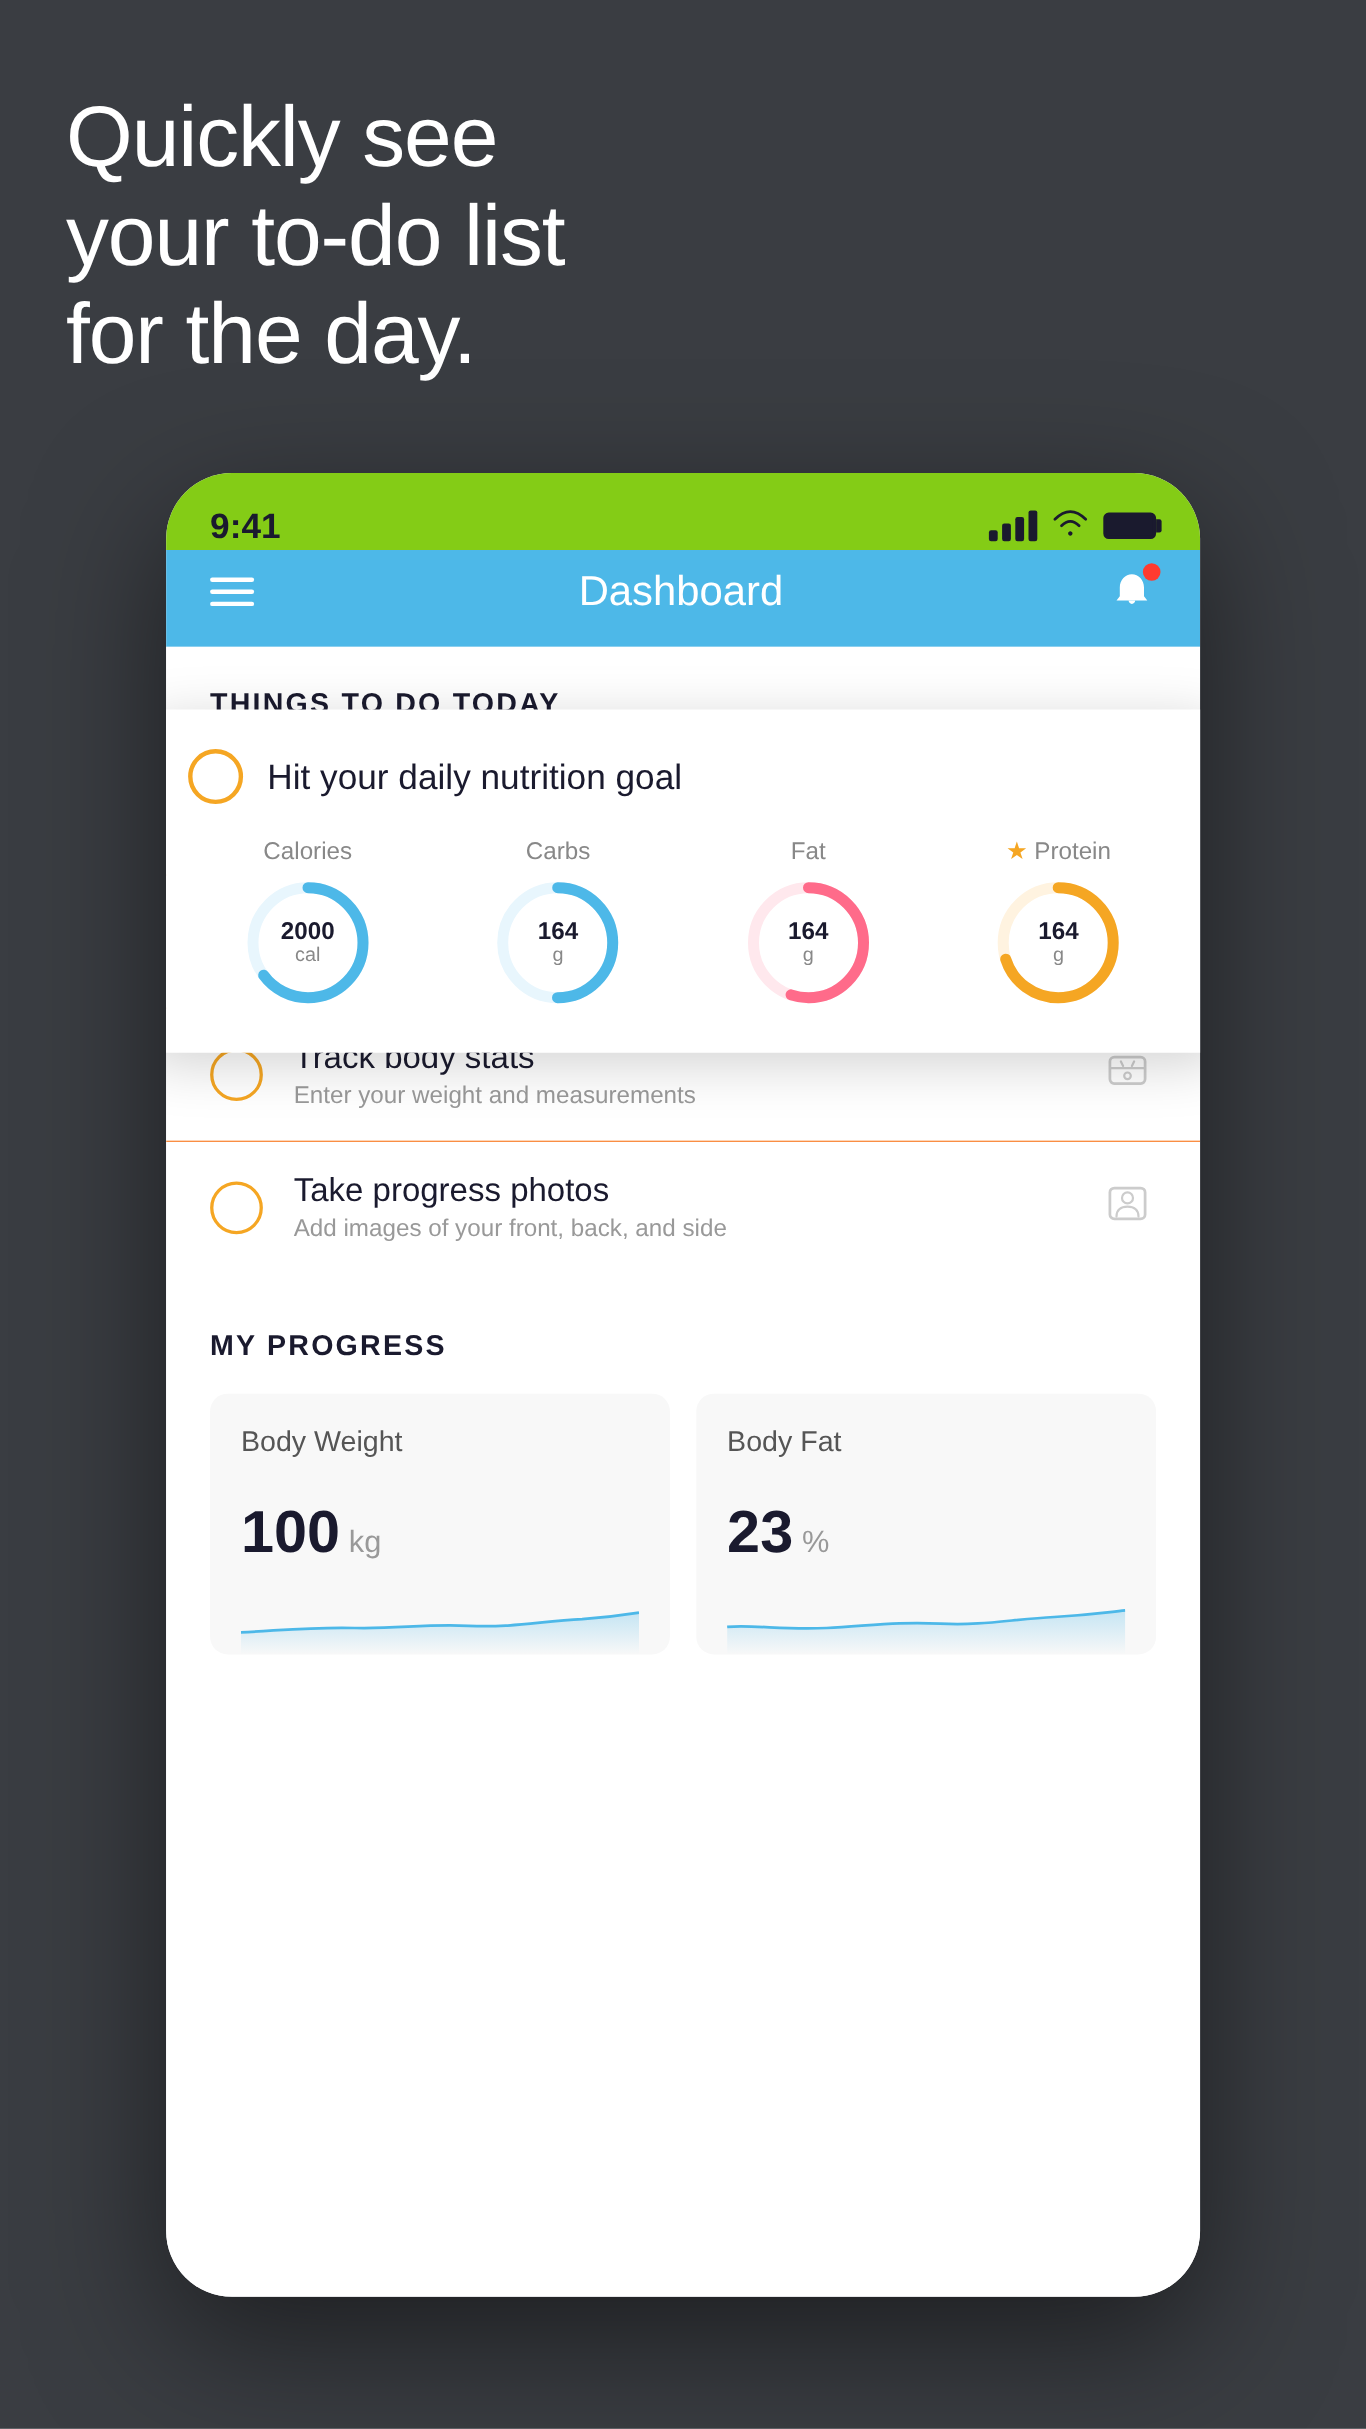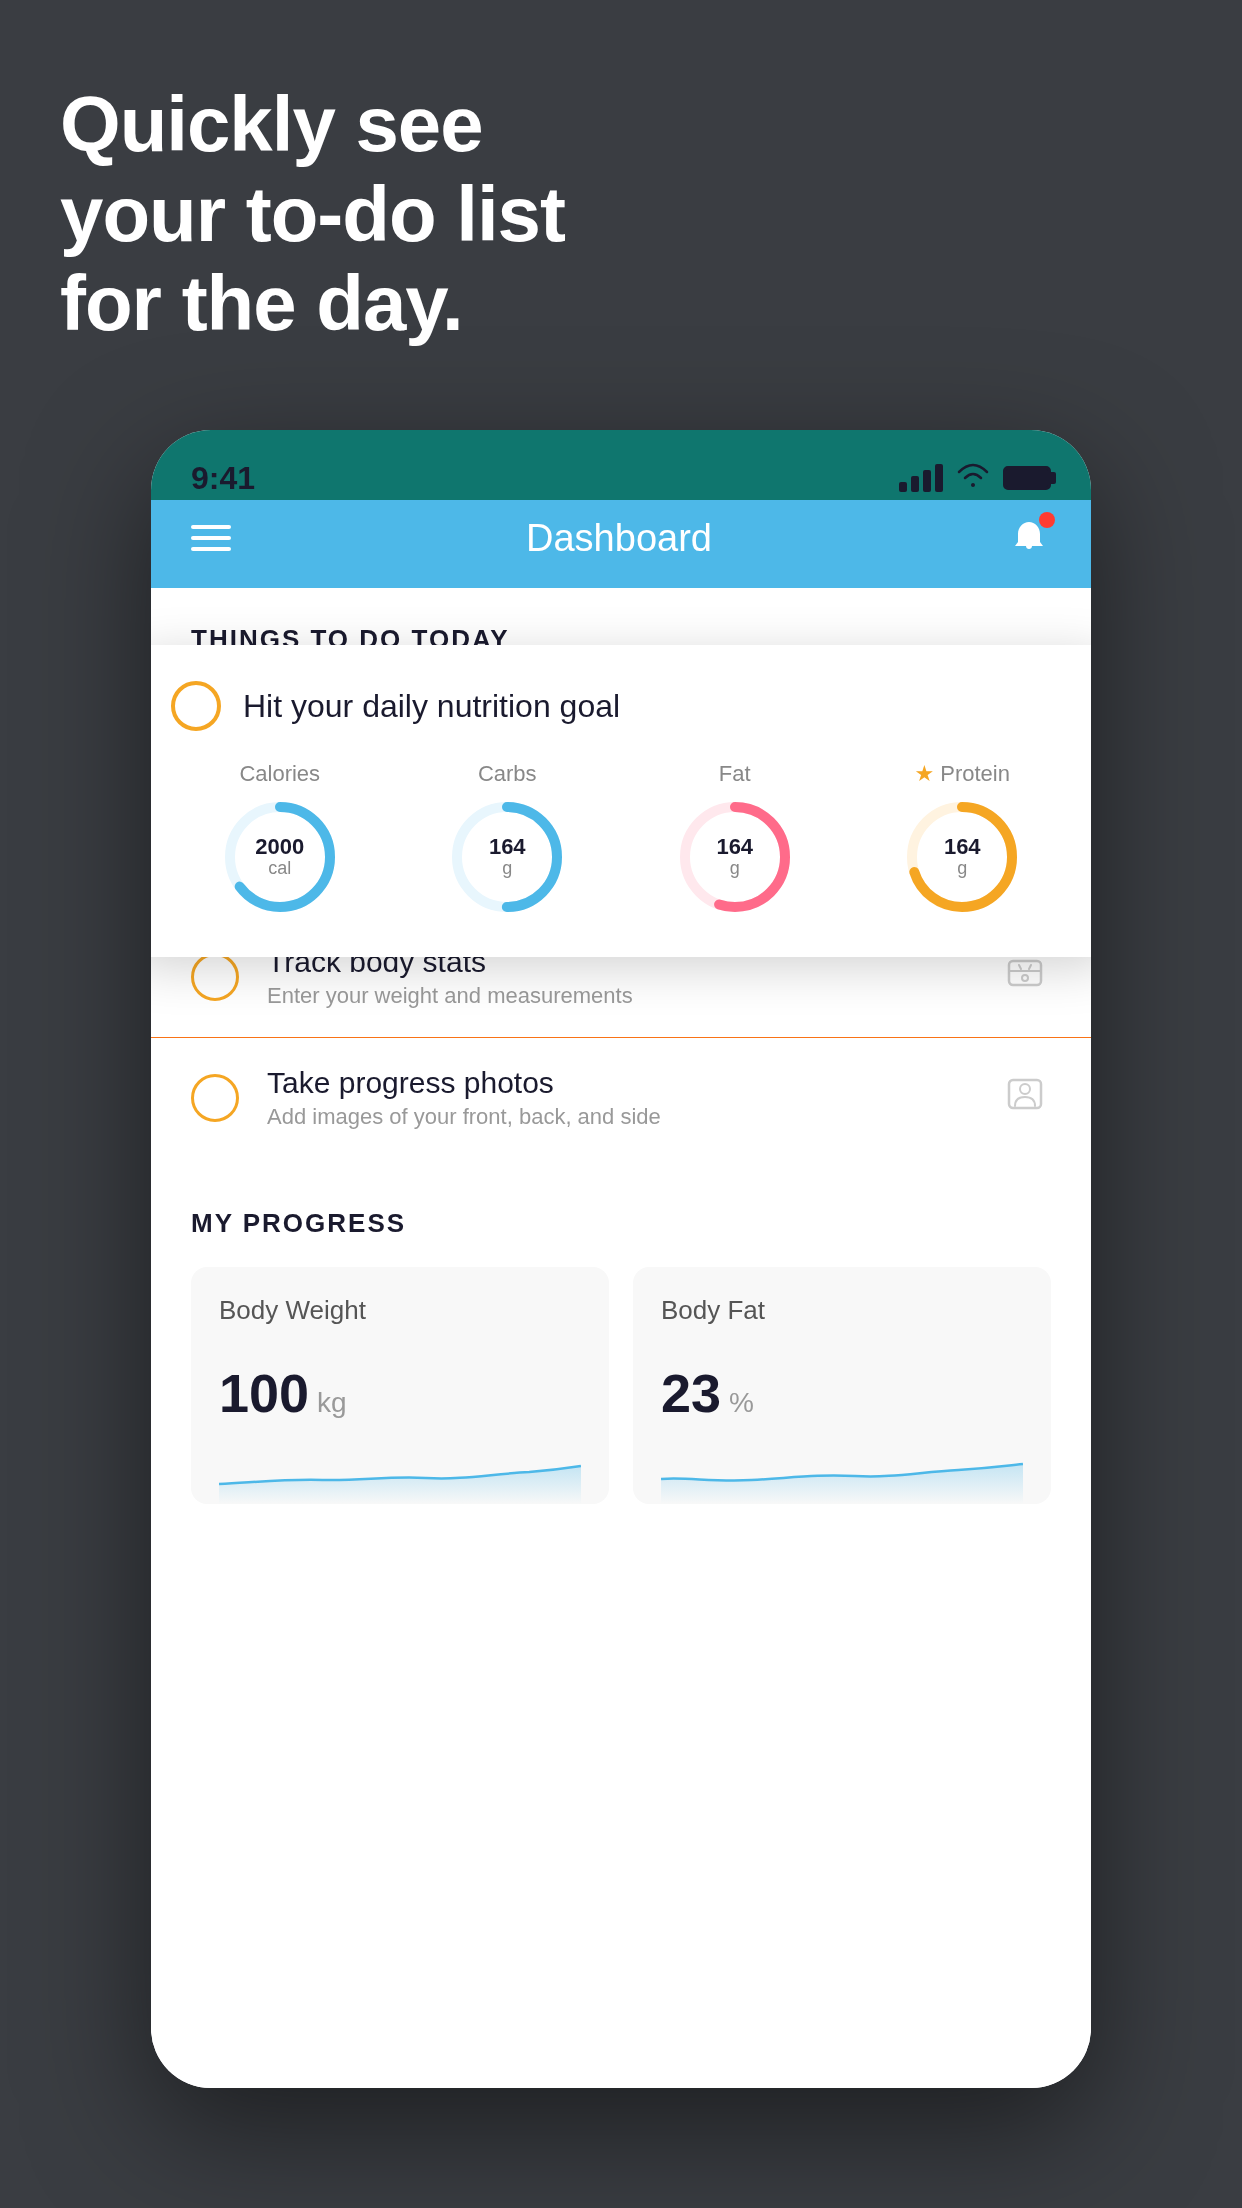--- a/index.html
+++ b/index.html
@@ -15,41 +15,41 @@
     }
 
     
     .headline {
       position: absolute;
       top: 80px;
       left: 60px;
       right: 60px;
       color: #ffffff;
       font-size: 78px;
-      font-weight: 700;
+      font-weight: 400;
       line-height: 1.15;
       letter-spacing: -1px;
     }
 
     
     .phone {
       position: absolute;
       top: 430px;
       left: 50%;
       transform: translateX(-50%);
       width: 940px;
       background: #f2f2f7;
       border-radius: 60px;
       overflow: hidden;
       box-shadow: 0 40px 120px rgba(0,0,0,0.5);
     }
 
     
     .status-bar {
-      background: #0f766e;
+      background: #84cc16;
       display: flex;
       justify-content: space-between;
       align-items: center;
       padding: 34px 40px 8px 40px;
       height: 70px;
     }
     .status-time {
       color: #1a1a2e;
       font-size: 32px;
       font-weight: 600;

